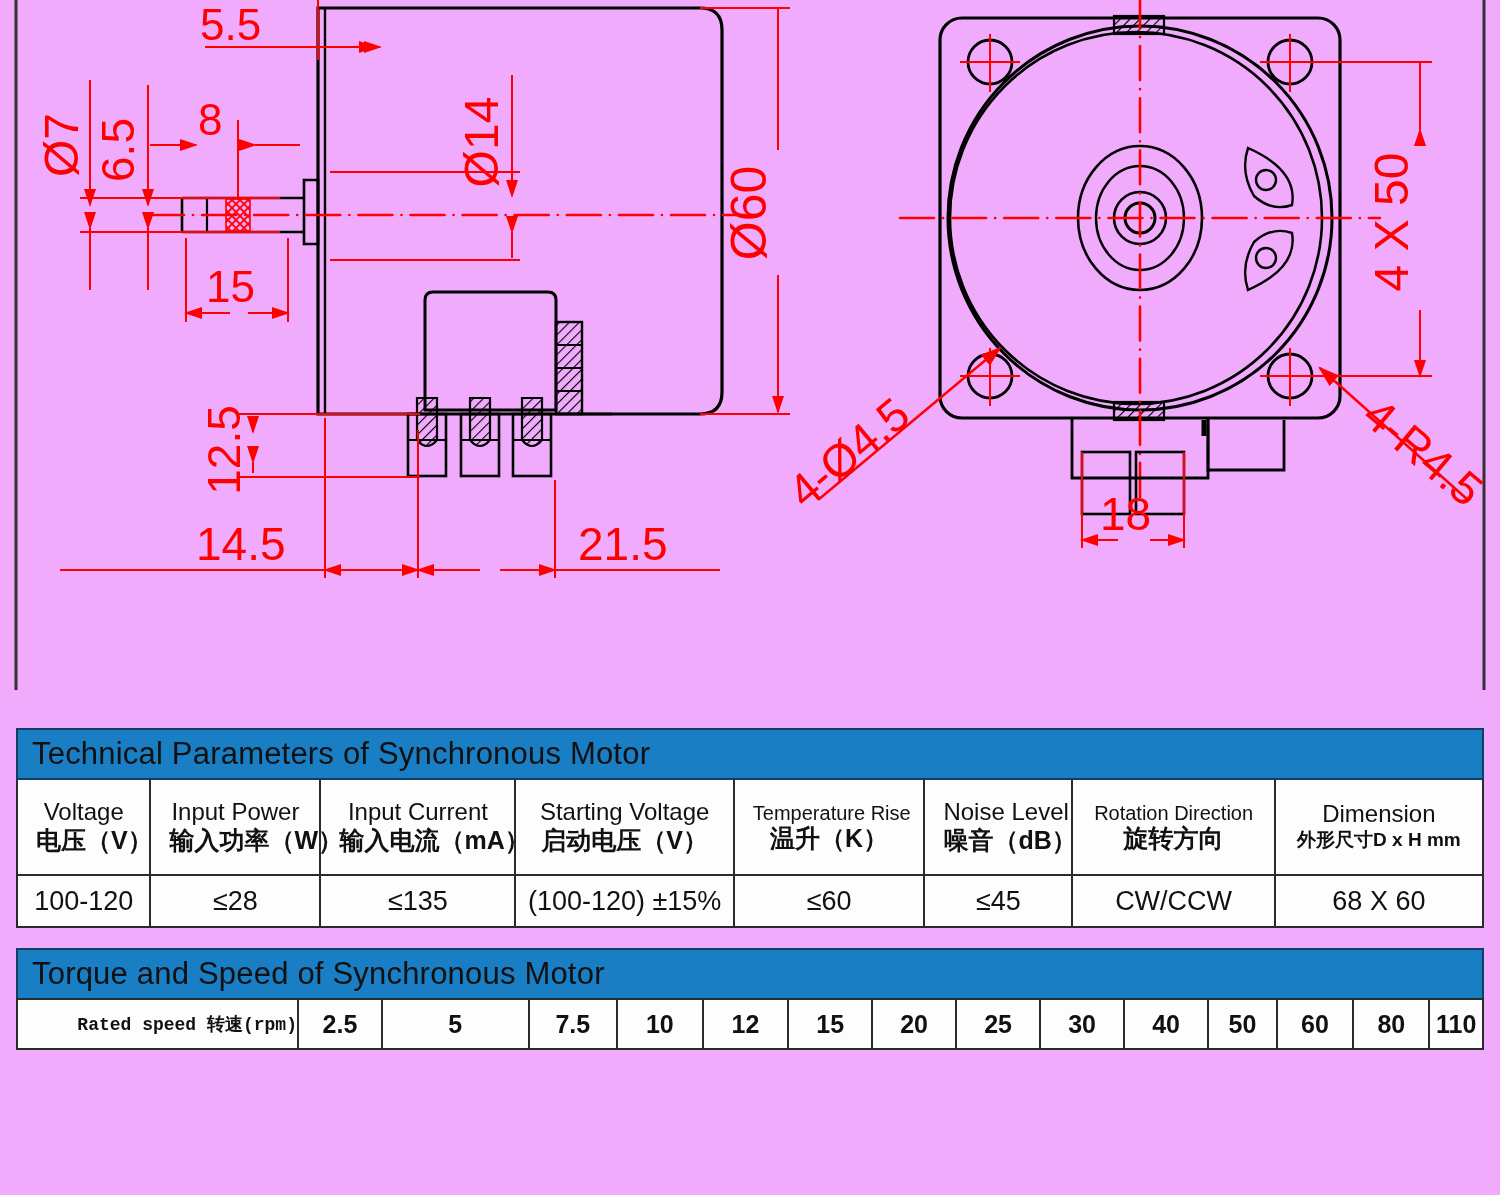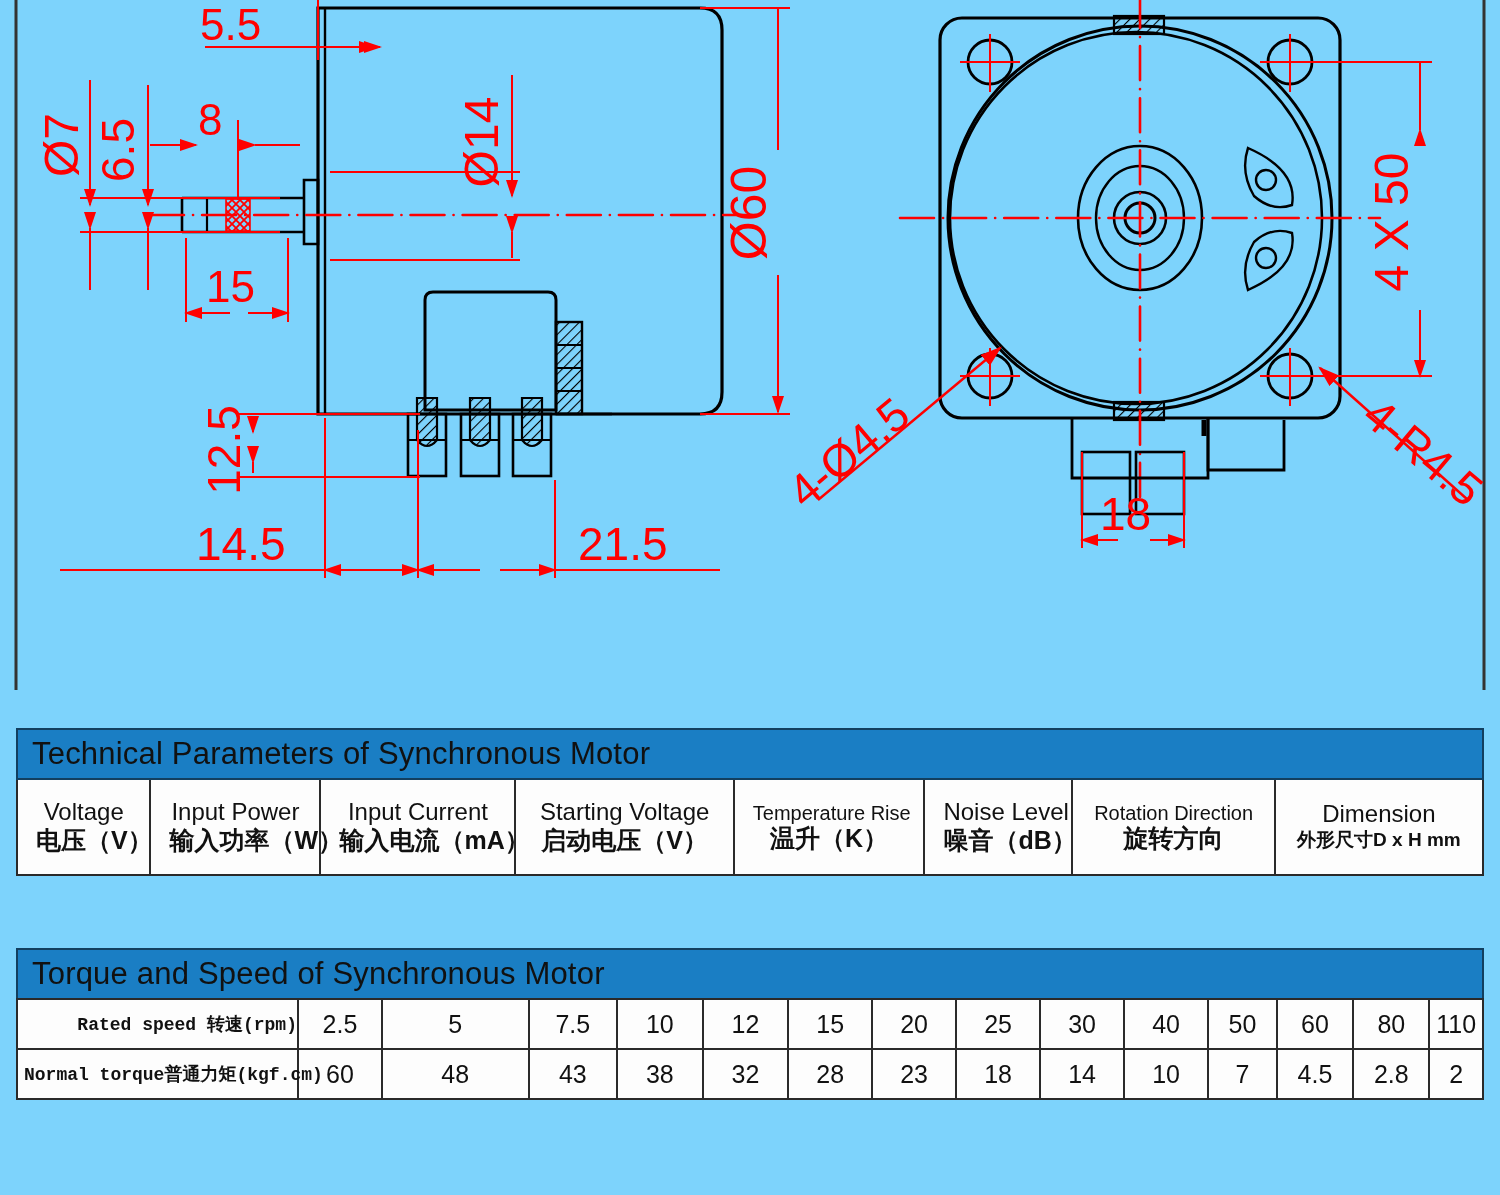--- a/index.html
+++ b/index.html
@@ -7,21 +7,21 @@
     padding: 0;
     background: #ffffff;
   }
   body {
     font-family: "Liberation Sans", sans-serif;
   }
   #page {
     position: relative;
     width: 1500px;
     height: 1195px;
-    background: #7dd3fc;
+    background: #f0abfc;
     overflow: hidden;
   }
 
   
   #drawing {
     position: absolute;
     left: 0; top: 0;
     width: 1500px;
     height: 690px;
   }
@@ -84,21 +84,21 @@
     width: 100%;
     table-layout: fixed;
     background: #fdfdfd;
   }
   table.torque td {
     border: 2px solid #2a2a2a;
     text-align: center;
     vertical-align: middle;
     color: #111;
     font-size: 25px;
-    font-weight: 400;
+    font-weight: 700;
     height: 48px;
     padding: 0;
   }
   table.torque td.rowlab {
     font-size: 18px;
     font-weight: 700;
     text-align: right;
     padding-left: 6px;
     white-space: nowrap;
     font-family: Liberation Mono, monospace;
@@ -362,20 +362,30 @@
             <div class="hdr-cn">噪音（dB）</div>
           </td>
           <td class="hdr-cell">
             <div class="hdr-en small-en">Rotation Direction</div>
             <div class="hdr-cn">旋转方向</div>
           </td>
           <td class="hdr-cell">
             <div class="hdr-en">Dimension</div>
             <div class="dim-cn">外形尺寸D x H mm</div>
           </td>
+        </tr>
+        <tr>
+          <td class="val-cell">100-120</td>
+          <td class="val-cell">≤28</td>
+          <td class="val-cell">≤135</td>
+          <td class="val-cell">(100-120) ±15%</td>
+          <td class="val-cell">≤60</td>
+          <td class="val-cell">≤45</td>
+          <td class="val-cell">CW/CCW</td>
+          <td class="val-cell">68 X 60</td>
         </tr>
       </tbody>
     </table>
   </div>
 
   <div class="tbl-wrap" style="top:948px;">
     <table class="spec" style="margin-bottom:-2px;">
       <tbody>
           <tr>
         <td class="bluebar">Torque and Speed of Synchronous Motor</td>
@@ -411,34 +421,17 @@
           <td>15</td>
           <td>20</td>
           <td>25</td>
           <td>30</td>
           <td>40</td>
           <td>50</td>
           <td>60</td>
           <td>80</td>
           <td>110</td>
         </tr>
-        <tr>
-          <td class="rowlab">Normal torque普通力矩(kgf.cm)</td>
-          <td>60</td>
-          <td>48</td>
-          <td>43</td>
-          <td>38</td>
-          <td>32</td>
-          <td>28</td>
-          <td>23</td>
-          <td>18</td>
-          <td>14</td>
-          <td>10</td>
-          <td>7</td>
-          <td>4.5</td>
-          <td>2.8</td>
-          <td>2</td>
-        </tr>
       </tbody>
     </table>
   </div>
 
 </div>
 
 </body></html>

